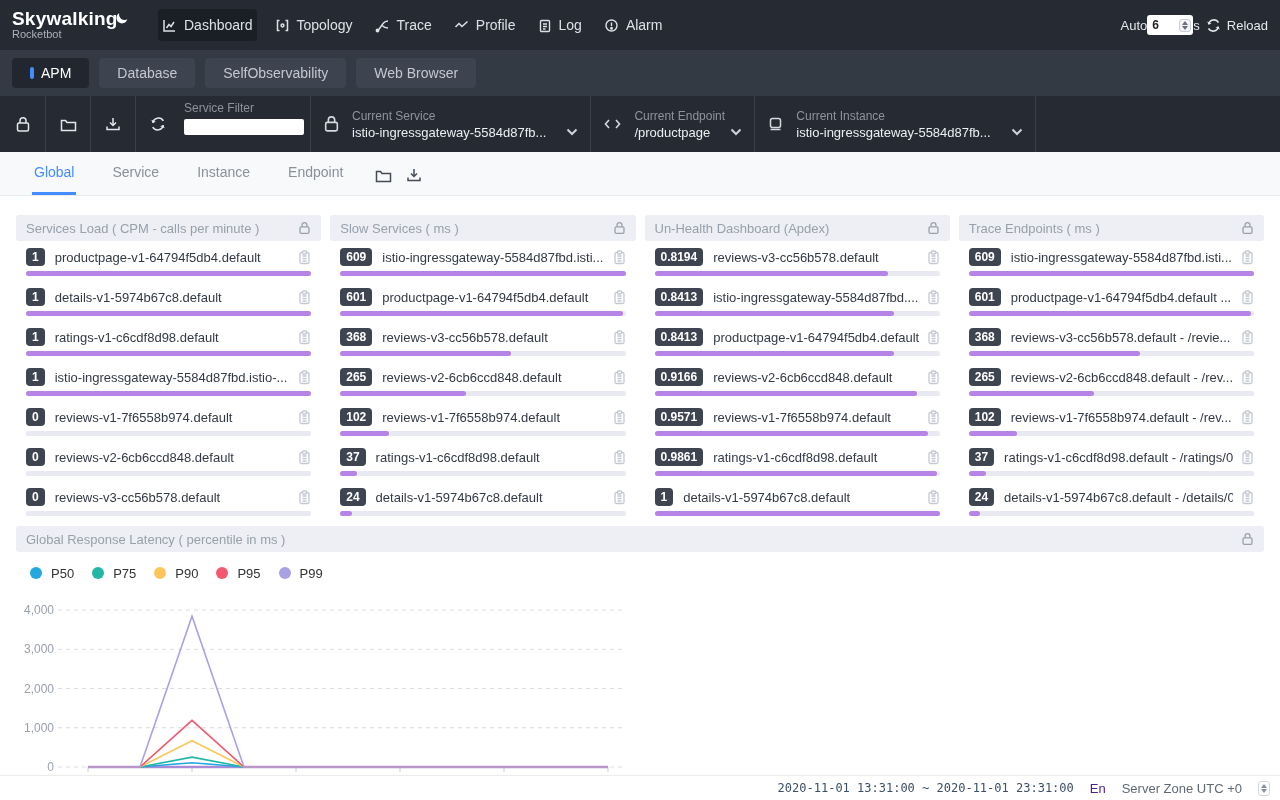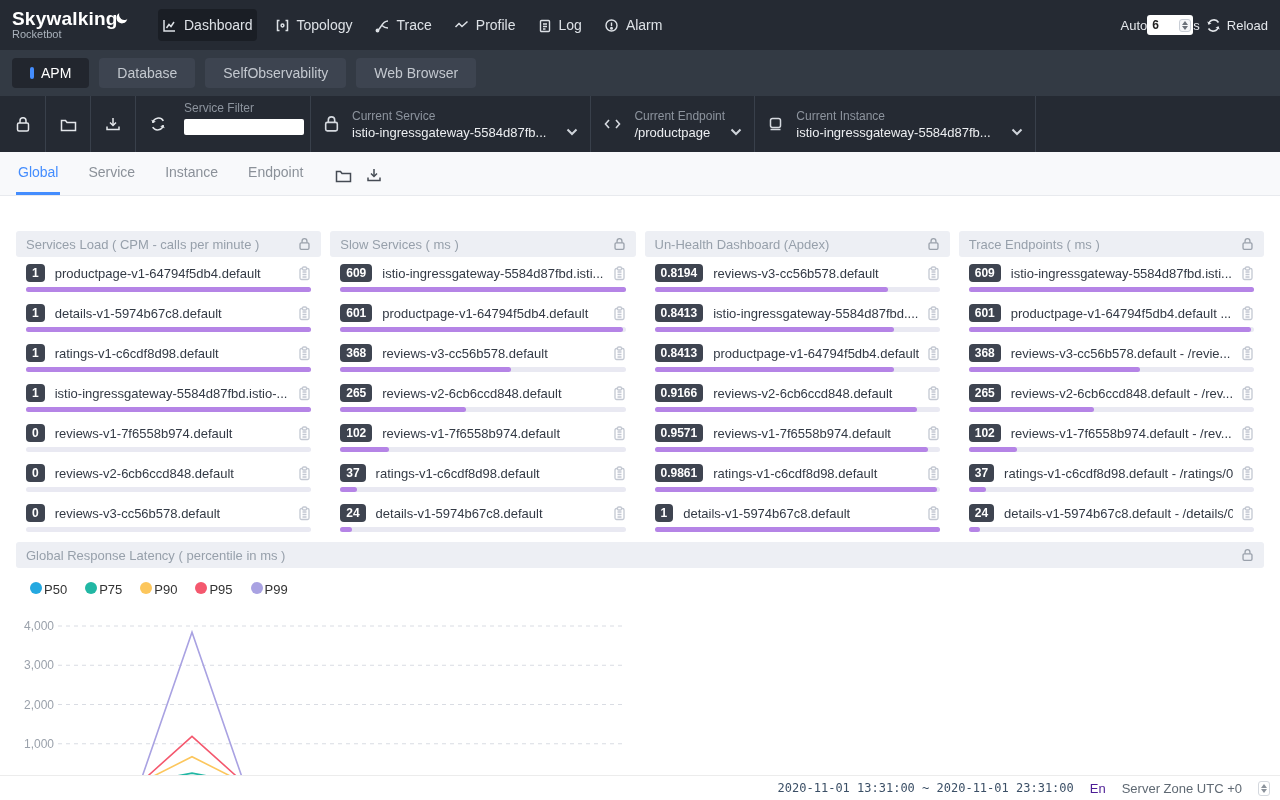--- a/index.html
+++ b/index.html
@@ -57,37 +57,37 @@
   .tabsbar { height:44px; background:#f8f9fb; border-bottom:1px solid #e8eaee; display:flex; align-items:flex-end;
     padding:0 16px; gap:26px; }
   .tab { font-size:14px; color:#8b9199; padding:10px 2px 12px; cursor:pointer; border-bottom:3px solid transparent; }
   .tab.active { color:#448dfe; border-bottom-color:#448dfe; }
   .tab-icons { display:flex; gap:14px; align-items:center; padding-bottom:12px; margin-left:4px; }
   .tab-icons svg { cursor:pointer; }
 
   
   .content { padding:19px 16px 0; background:#fff; }
   .grid4 { display:grid; grid-template-columns:repeat(4,1fr); gap:9px; }
-  .panel { height:306px; overflow:hidden; background:#fff;margin-top:16px; }
+  .panel { height:306px; overflow:hidden; background:#fff; }
   .panel-head { height:26px; background:#edeff4; display:flex; align-items:center; justify-content:space-between;
     padding:0 10px; border-radius:3px; }
   .panel-title { font-size:13px; color:#97a0ab; white-space:nowrap; overflow:hidden; }
   .rows { padding:0 2px; }
   .srow { height:40px; padding:6px 8px 0; }
   .srow-top { display:flex; align-items:center; height:20px; }
   .badge { background:#3e4450; color:#fff; font-size:12px; font-weight:bold; border-radius:4px;
     padding:2px 6px; line-height:14px; white-space:nowrap; }
   .sname { flex:1; font-size:13px; color:#333a45; margin:0 8px 0 10px; white-space:nowrap; overflow:hidden; }
   .bar-track { height:5px; background:#e9e9f2; border-radius:3px; margin-top:4px; }
   .bar-fill { height:5px; background:#b584e6; border-radius:3px; }
 
   .grid2 { display:grid; grid-template-columns:1fr; gap:9px; margin-top:5px; }
   .panel2 { height:258px; overflow:hidden; background:#fff; position:relative; }
   .legend { display:flex; gap:18px; align-items:center; padding:12px 0 0 14px; height:30px; }
-  .leg-item { display:flex; gap:2px; font-size:13px; color:#333; cursor:pointer; }
+  .leg-item { display:flex; align-items:center; gap:9px; font-size:13px; color:#333; cursor:pointer; }
   .leg-dot { width:12px; height:12px; border-radius:50%; }
 
   .hm-wrap { position:relative; height:232px; }
   .hm-label { position:absolute; font-size:16px; color:#9aa1ab; width:44px; text-align:right; }
   .hm-cell { position:absolute; left:163px; width:57px; height:9px; }
 
   
   .footer { position:absolute; left:0; right:0; bottom:0; height:25px; background:#fff; border-top:1px solid #ececec;
     display:flex; align-items:center; justify-content:flex-end; gap:16px; padding:0 10px; }
   .time-range { font-family:"DejaVu Sans Mono", monospace; font-size:12px; color:#3b4f66; }
@@ -289,21 +289,21 @@
               <path d="M1.5 1.5 L6 6 L10.5 1.5"></path>
             </svg>
           </span>
         </div>
       </div>
       <div class="vsep"></div>
     </div>
 </div>
 
 <div class="tabsbar">
-  <span id="tabs-holder" style="display:flex; gap:26px;">
+  <span id="tabs-holder" style="display:flex; gap:34px;margin-left:16px;">
       <span class="tab active">Global</span>
       <span class="tab">Service</span>
       <span class="tab">Instance</span>
       <span class="tab">Endpoint</span>
     </span>
   <span class="tab-icons">
     <svg width="17" height="15" viewBox="0 0 17 15" fill="none" stroke="#454b54" stroke-width="1.5">
       <path d="M1.5 3.5 h4 l1.5 2 h8.5 v8 h-14 z"></path>
     </svg>
     <svg width="16" height="16" viewBox="0 0 16 16" fill="none" stroke="#454b54" stroke-width="1.5">

